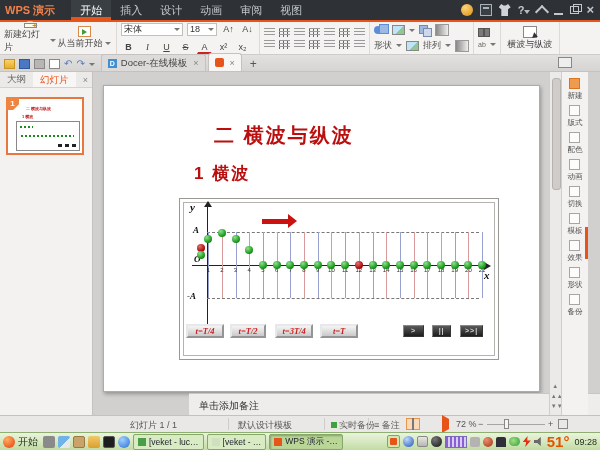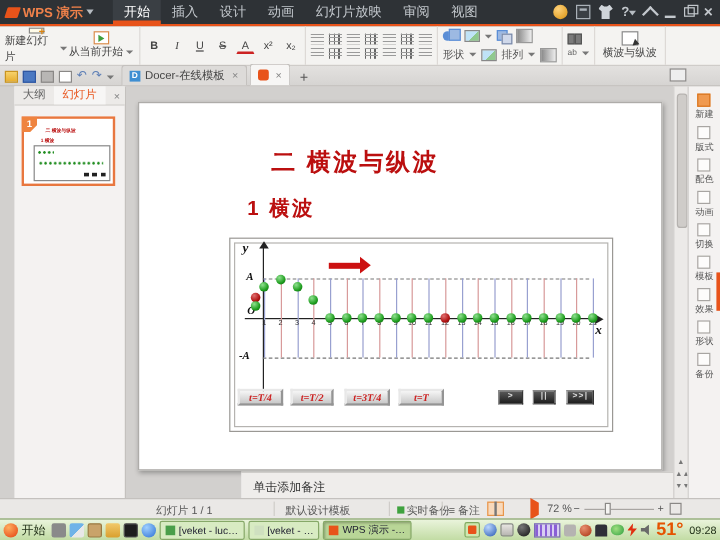--- a/index.html
+++ b/index.html
@@ -2,21 +2,21 @@
 <html><head>
 <meta charset="utf-8">
 <style>
   html,body{margin:0;padding:0;background:#888;}
   #app{position:relative;width:600px;height:450px;overflow:hidden;
        font-family:"Liberation Sans","DejaVu Sans",sans-serif;font-size:11px;color:#333;
        background:#d2d0ce;}
   
   .titlebar{position:absolute;left:0;top:0;width:600px;height:22px;background:#2e3236;
             border-bottom:2px solid #e8531a;box-sizing:border-box;display:flex;align-items:center;}
-  .wps-btn{display:flex;align-items:center;gap:3px;padding:0 8px 0 5px;height:100%;color:#f0814a;font-weight:bold;font-size:11px;}
+  .wps-btn{display:flex;align-items:center;gap:3px;padding:0 8px 0 5px;height:100%;color:#f0814a;font-weight:bold;font-size:11px;flex-direction:column;}
   .wps-logo{width:11px;height:9px;background:#e8531a;transform:skewX(-18deg);border-radius:1px;}
   .caret{width:0;height:0;border-left:3px solid transparent;border-right:3px solid transparent;border-top:4px solid #b6bcc2;display:inline-block;}
   .menus{display:flex;height:100%;margin-left:8px;}
   .menu-item{padding:0 9px;line-height:20px;color:#c3c8cd;font-size:11px;cursor:default;}
   .menu-item.active{color:#fff;background:#3a3f44;box-shadow:inset 0 -3px 0 #e8531a;}
   .ti-right{margin-left:auto;display:flex;align-items:center;gap:7px;padding-right:6px;}
   .tb-ic{width:12px;height:12px;position:relative;}
   .ic-coin{border-radius:50%;background:radial-gradient(circle at 35% 30%,#ffd27a,#d9920f);}
   .ic-store{border:1px solid #aab1b8;box-sizing:border-box;background:#3a3f44;}
   .ic-store:after{content:"";position:absolute;left:2px;top:2px;width:6px;height:2px;background:#aab1b8;}
@@ -77,21 +77,21 @@
   .q-undo,.q-redo{color:#5b7db5;font-size:10px;line-height:10px;width:auto;}
   .doc-tab{display:flex;align-items:center;gap:4px;height:16px;padding:0 6px;font-size:9.5px;color:#444;background:#dddbd9;border:1px solid #c4c1be;border-bottom:none;border-radius:3px 3px 0 0;margin-right:2px;}
   .doc-tab.active{background:#f7f6f5;color:#222;height:17px;}
   .dt-ic{width:9px;height:9px;}
   .dt-docer{background:#3f8fd2;color:#fff;font-size:7px;line-height:9px;text-align:center;font-weight:bold;}
   .dt-wps{background:#e8531a;border-radius:2px;}
   .dt-x{color:#888;font-size:9px;margin-left:2px;}
   .plus-tab{font-size:12px;color:#555;padding:0 6px;}
   .tab-right-ic{margin-left:auto;margin-right:28px;width:12px;height:9px;border:1px solid #8a8886;background:#eee;margin-bottom:3px;}
   
-  .main{position:absolute;left:0;top:72px;width:588px;height:343px;display:flex;padding-left:12px;}
+  .main{position:absolute;left:0;top:72px;width:588px;height:343px;display:flex;}
   .leftpanel{width:95px;background:#f4f2f1;border-right:1px solid #c4c1be;box-sizing:border-box;}
   .lp-tabs{display:flex;align-items:center;height:15px;background:#eceae8;border-bottom:1px solid #d5d2cf;font-size:9.5px;}
   .lp-tab{padding:0 7px;color:#666;}
   .lp-tab.active{color:#e8531a;background:#f7f6f5;height:15px;line-height:15px;}
   .lp-x{margin-left:auto;margin-right:4px;color:#888;font-size:9px;}
   .thumb{position:relative;margin:9px 6px;width:78px;height:58px;background:#fff;border:2px solid #e8773f;box-sizing:border-box;}
   .thumb-badge{position:absolute;left:-2px;top:-2px;width:13px;height:13px;background:#ef8440;color:#fff;font-size:8px;font-weight:bold;text-align:center;line-height:13px;clip-path:polygon(0 0,100% 0,100% 55%,55% 100%,0 100%);}
   .mini-title{position:absolute;left:18px;top:7px;color:#bb1111;font-size:4px;font-weight:bold;white-space:nowrap;}
   .mini-sub{position:absolute;left:14px;top:15px;color:#bb1111;font-size:4px;font-weight:bold;}
   .mini-dg{position:absolute;left:8px;top:22px;width:62px;height:28px;border:1px solid #888;}
@@ -169,21 +169,20 @@
     <div class="wps-btn">
       <span class="wps-logo"></span>
       <span>WPS 演示</span>
       <span class="caret"></span>
     </div>
     <div class="menus" id="menus">
         <div class="menu-item active">开始</div>
         <div class="menu-item">插入</div>
         <div class="menu-item">设计</div>
         <div class="menu-item">动画</div>
-        <div class="menu-item">幻灯片放映</div>
         <div class="menu-item">审阅</div>
         <div class="menu-item">视图</div>
       </div>
     <div class="ti-right">
       <span class="tb-ic ic-coin"></span>
       <span class="tb-ic ic-store"></span>
       <span class="tb-ic ic-skin"></span>
       <span class="tb-ic ic-help">?<span class="caret"></span></span>
       <span class="tb-ic ic-collapse"></span>
       <span class="tb-ic ic-min"></span>
@@ -204,20 +203,32 @@
       <div class="bigbtn" style="width:56px">
         <span class="ic-playslide"></span>
         <span class="lbl">
             <span>从当前开始</span>
             <span class="dcaret"></span>
           </span>
       </div>
     </div>
     <div class="rgroup">
       <div class="col2">
+        <div class="mini-row">
+          <span class="combo" style="width:62px">
+              <span>宋体</span>
+              <span class="dcaret"></span>
+            </span>
+          <span class="combo" style="width:30px">
+              <span>18</span>
+              <span class="dcaret"></span>
+            </span>
+          <span class="fbtn">A↑</span>
+          <span class="fbtn">A↓</span>
+        </div>
         <div class="mini-row" id="fontBtns">
             <div class="fbtn fb-b">B</div>
             <div class="fbtn fb-i">I</div>
             <div class="fbtn fb-u">U</div>
             <div class="fbtn fb-s">S</div>
             <div class="fbtn fb-a">A</div>
             <div class="fbtn">x²</div>
             <div class="fbtn">x₂</div>
           </div>
       </div>

